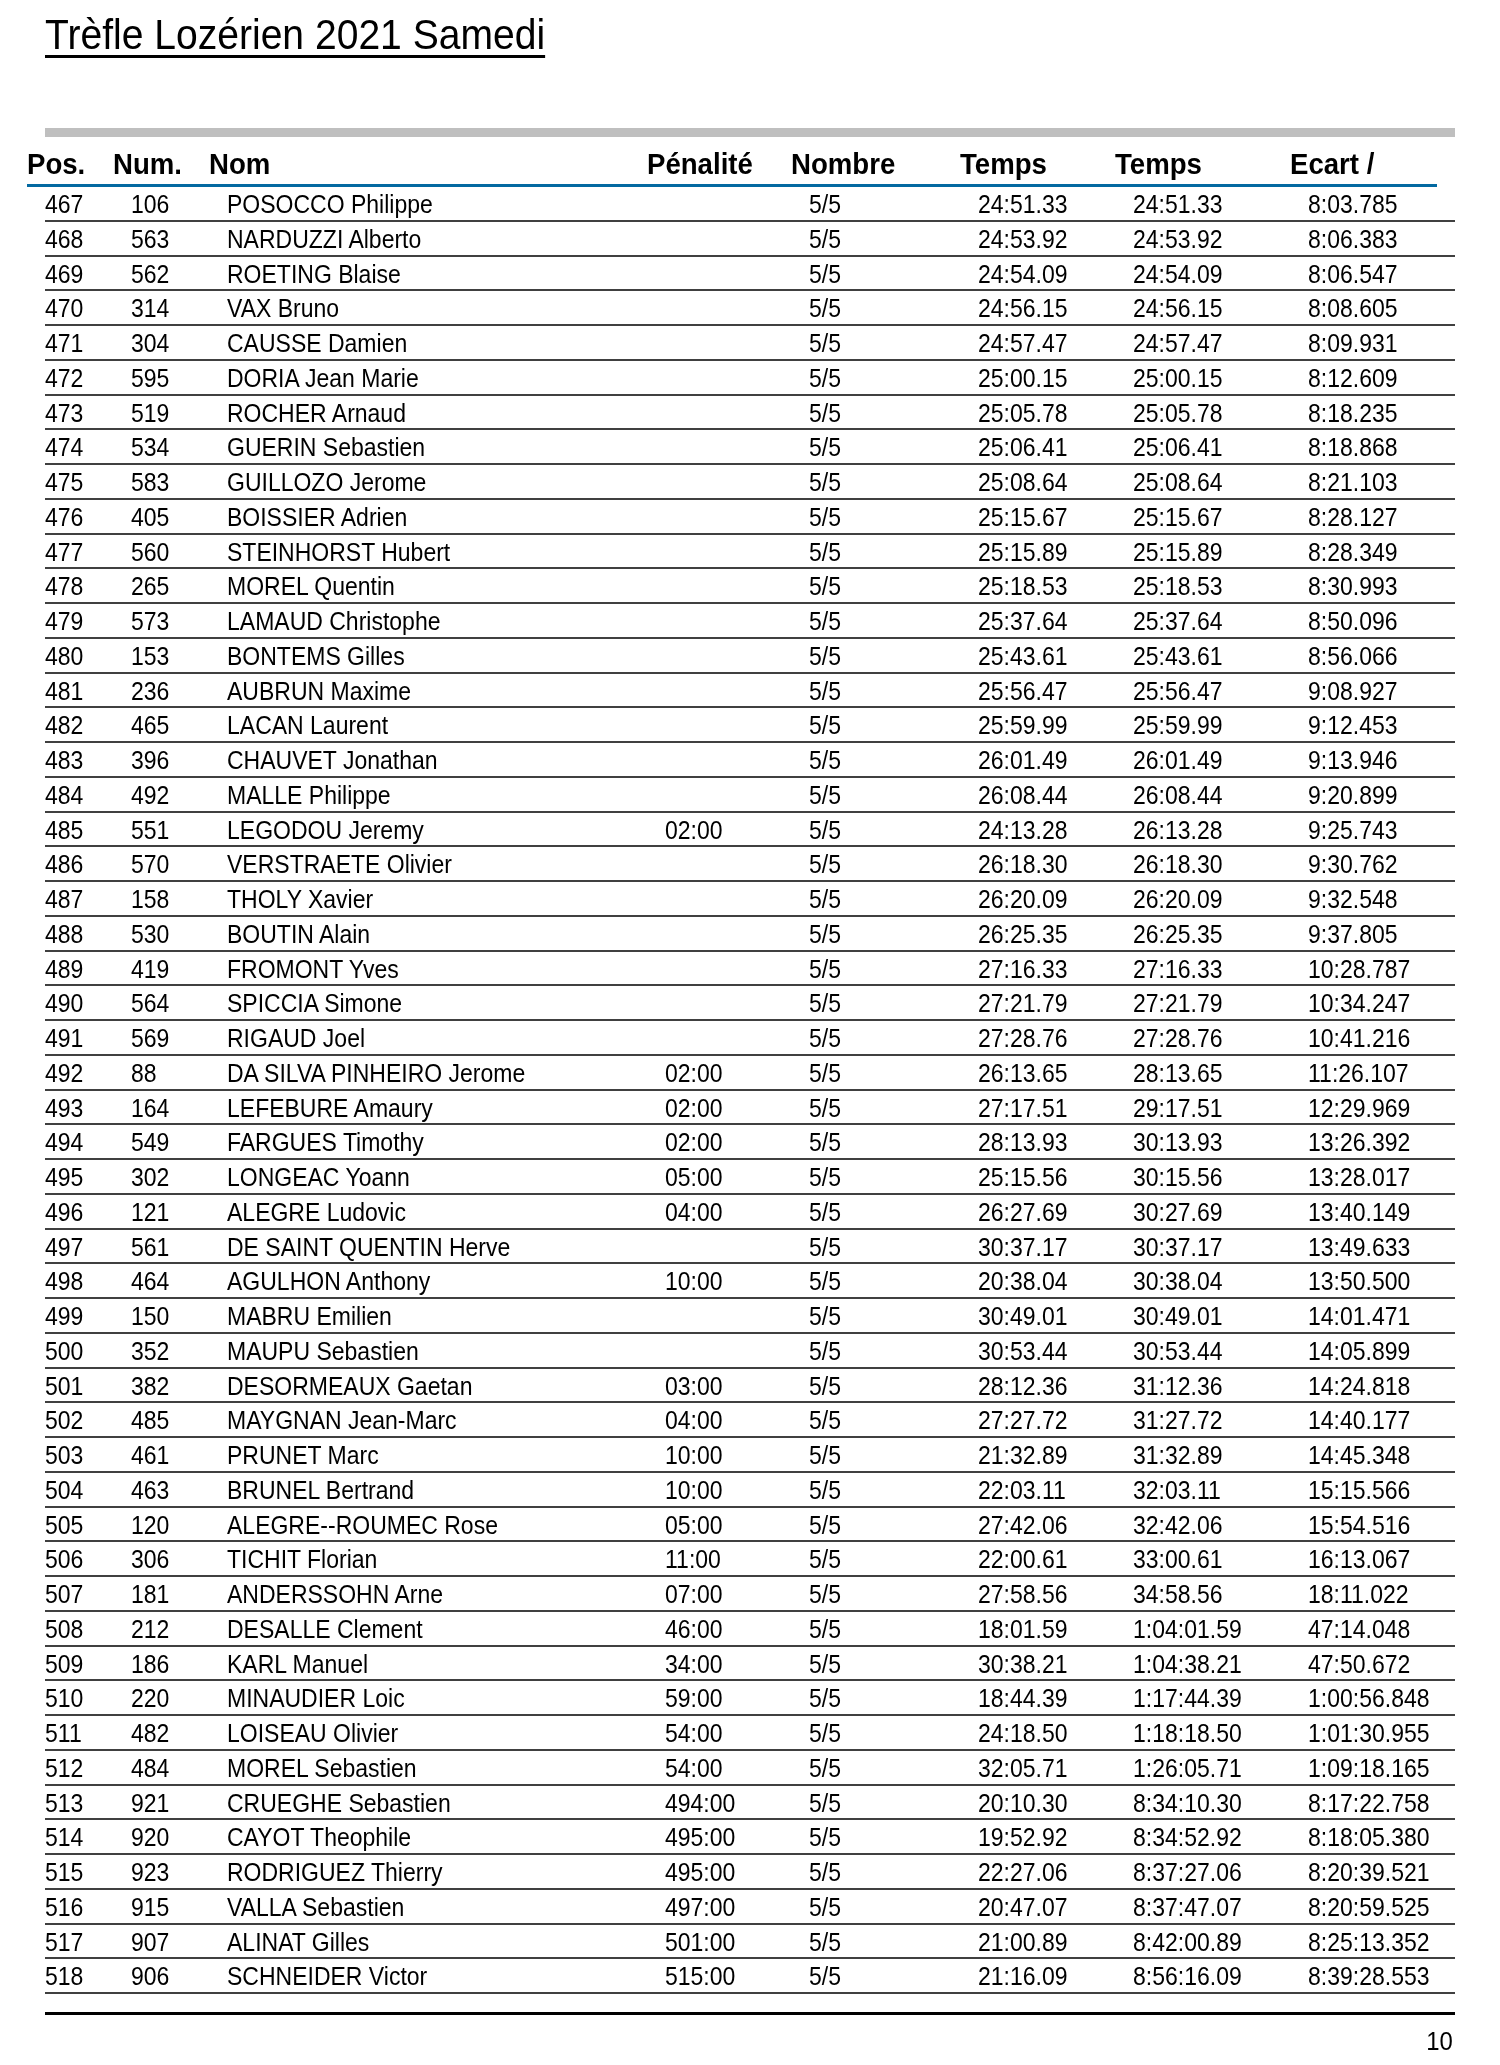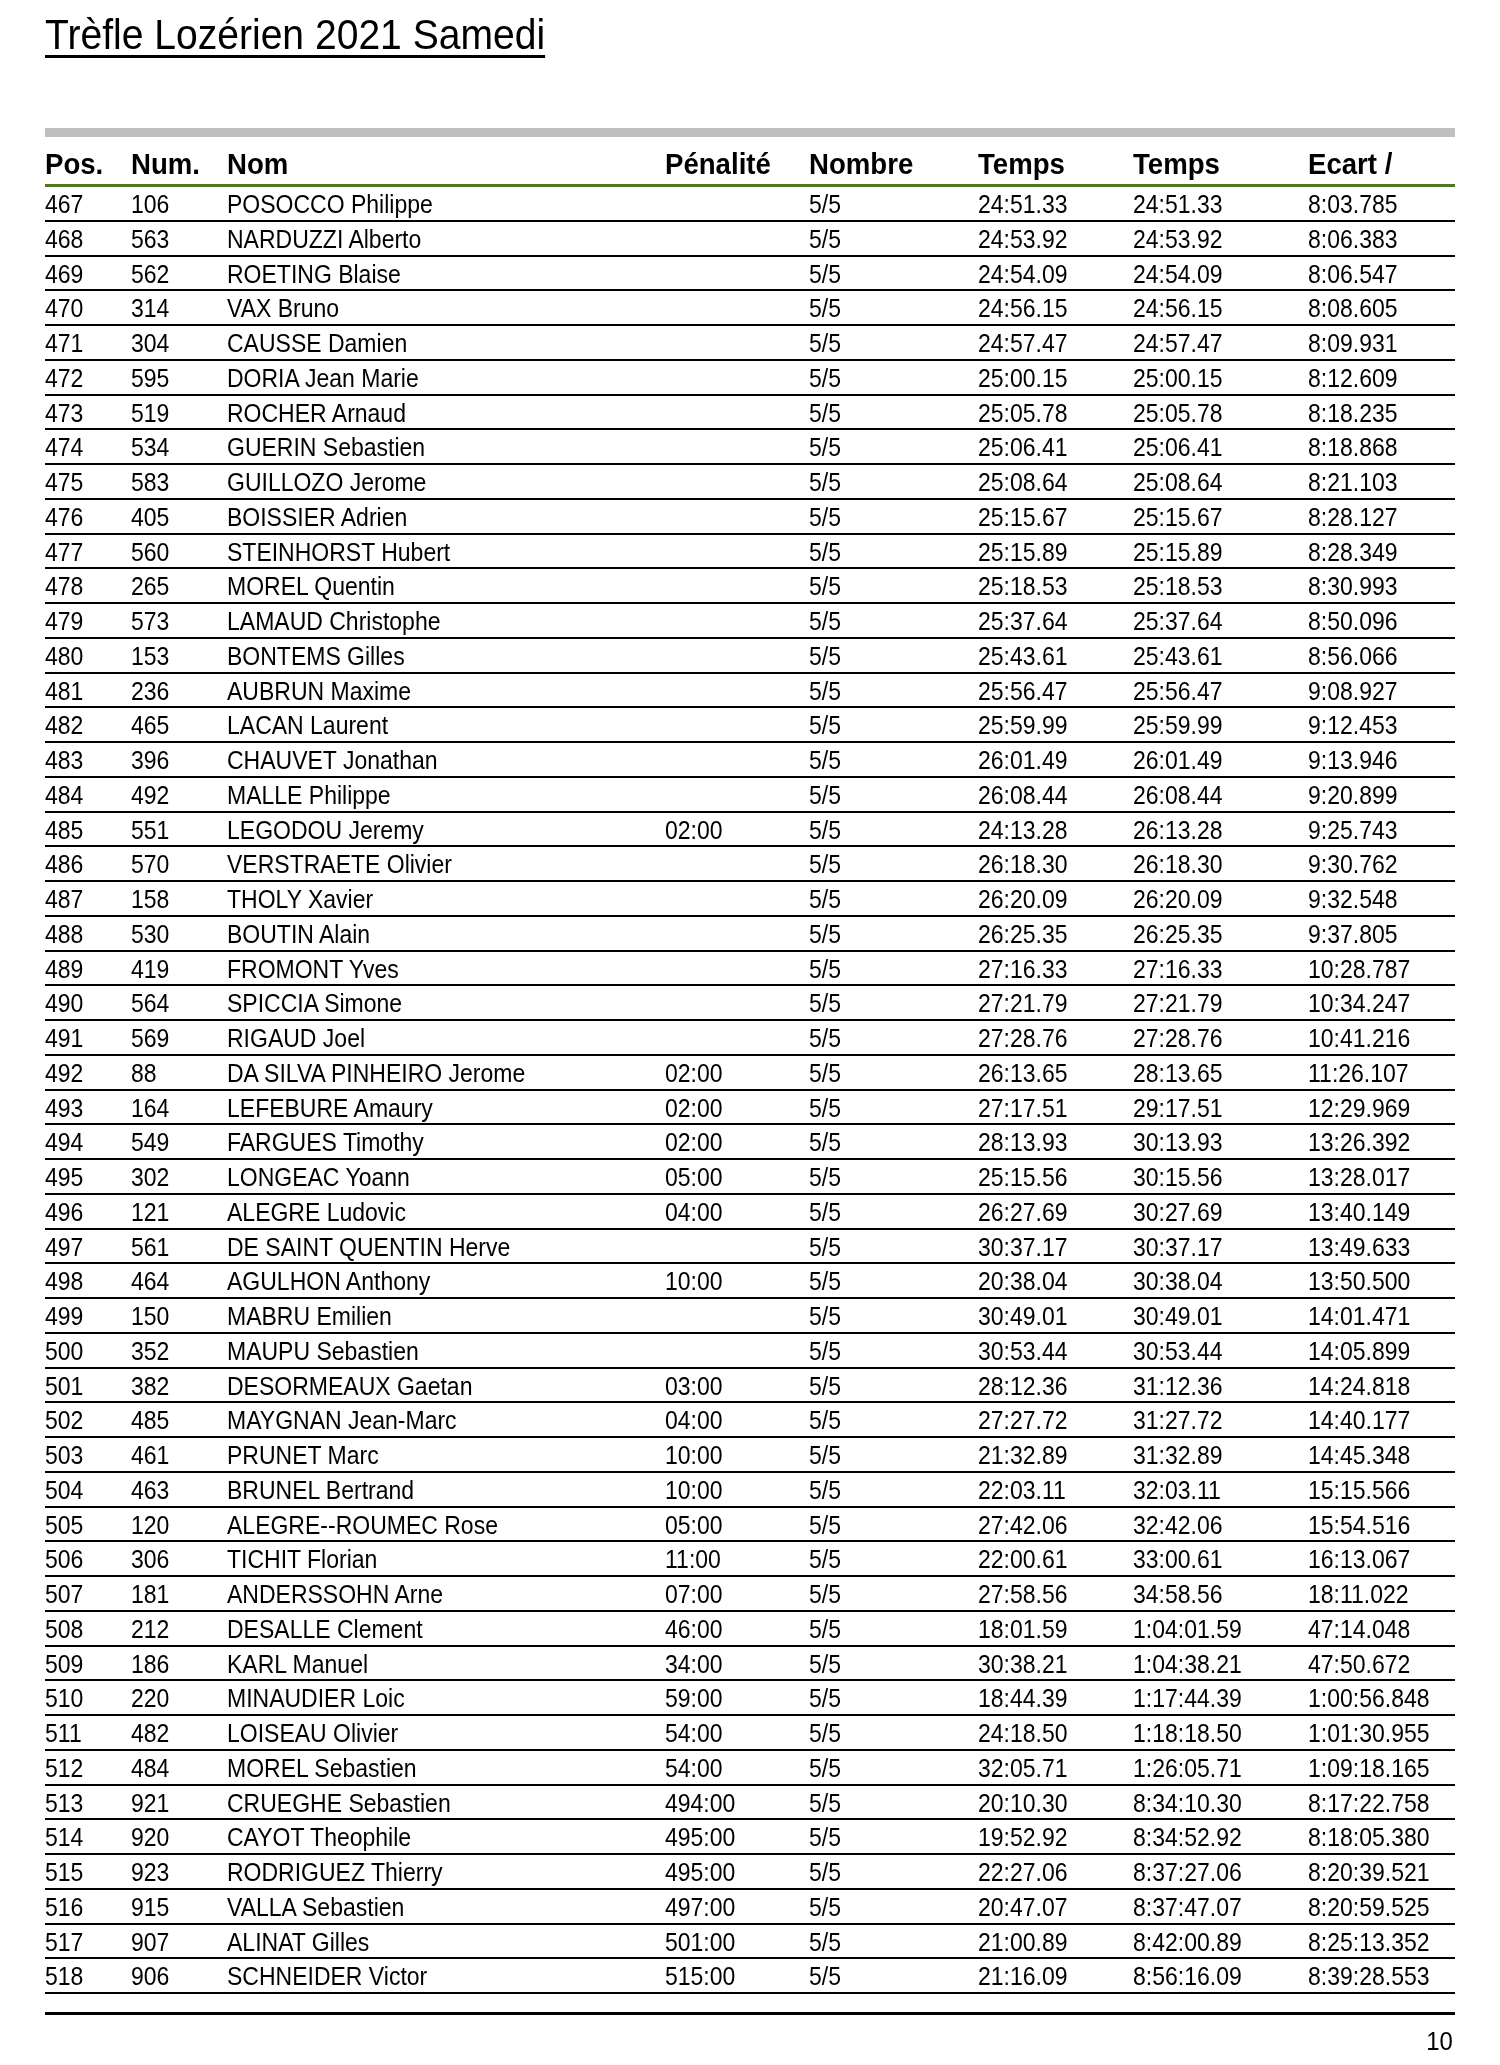--- a/index.html
+++ b/index.html
@@ -2,26 +2,26 @@
 <html><head>
 <meta charset="utf-8">
 <style>
   html, body { margin:0; padding:0; background:#ffffff; }
   body { width:1500px; height:2065px; position:relative; overflow:hidden;
          font-family:"Liberation Sans", sans-serif; color:#000; }
   .title { position:absolute; left:45px; top:10px; font-size:42px; line-height:50px;
            text-decoration:underline; text-decoration-thickness:3px; text-underline-offset:6px;
            transform:scaleX(0.93); transform-origin:left top; white-space:nowrap; }
   .graybar { position:absolute; left:45px; width:1410px; top:128px; height:9px; background:#bfbfbf; }
-  .hdr { position:absolute; left:45px; width:1410px; top:143px; height:41px;
-         border-bottom:3px solid #4d7c0f; }
+  .hdr { position:absolute; left:27px; width:1410px; top:143px; height:41px;
+         border-bottom:3px solid #0369a1; }
   .hdr span { position:absolute; top:4px; font-size:30px; font-weight:bold; line-height:34px;
               white-space:nowrap; transform:scaleX(0.92); transform-origin:left top; }
   .rows { position:absolute; left:45px; width:1410px; top:187px; }
-  .row { position:relative; height:32.76px; border-bottom:2px solid #000000; }
+  .row { position:relative; height:32.76px; border-bottom:2px solid #404040; }
   .row span { position:absolute; top:3px; font-size:25px; line-height:28px; white-space:nowrap;
               transform:scaleX(0.92); transform-origin:left top; }
   .c-pos { left:0px; } .c-num { left:86px; } .c-nom { left:182px; } .c-pen { left:620px; }
   .c-nb { left:764px; } .c-t1 { left:933px; } .c-t2 { left:1088px; } .c-ec { left:1263px; }
   .bottomrule { position:absolute; left:45px; width:1410px; top:2012px; height:3px; background:#000; }
   .pagenum { position:absolute; right:47px; top:2026px; font-size:26px; line-height:30px;
              transform:scaleX(0.92); transform-origin:right top; }
 </style>
 </head>
 <body>

